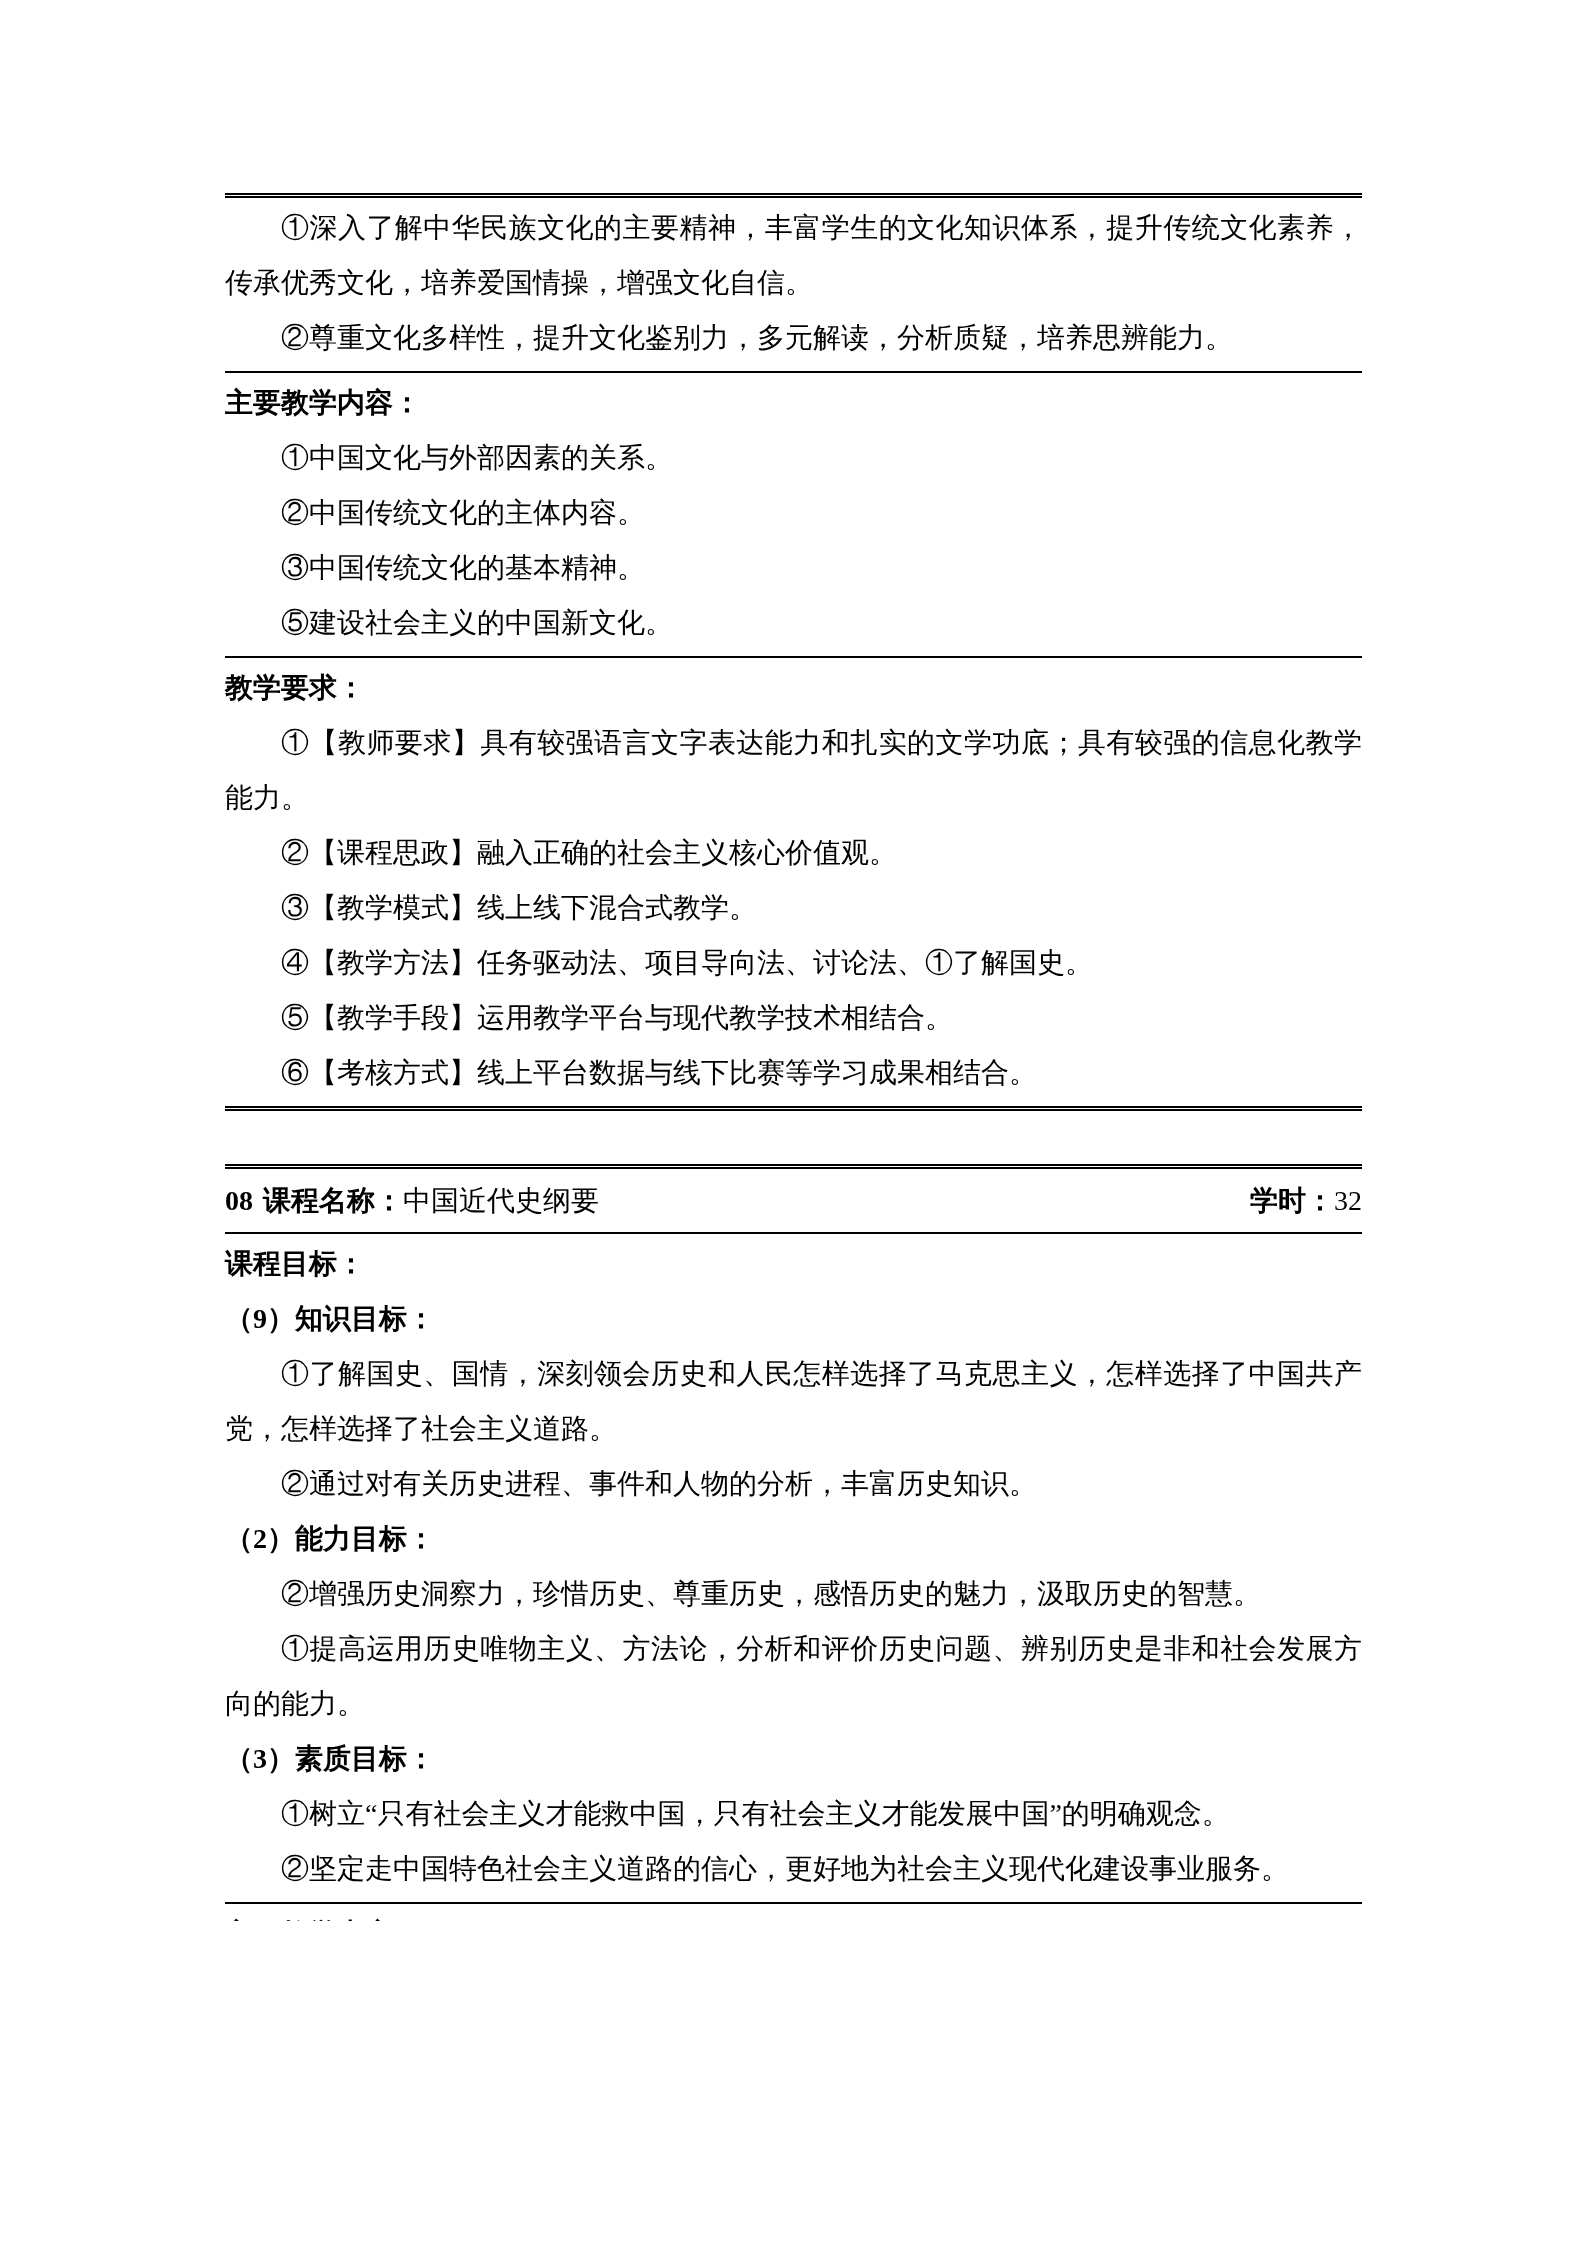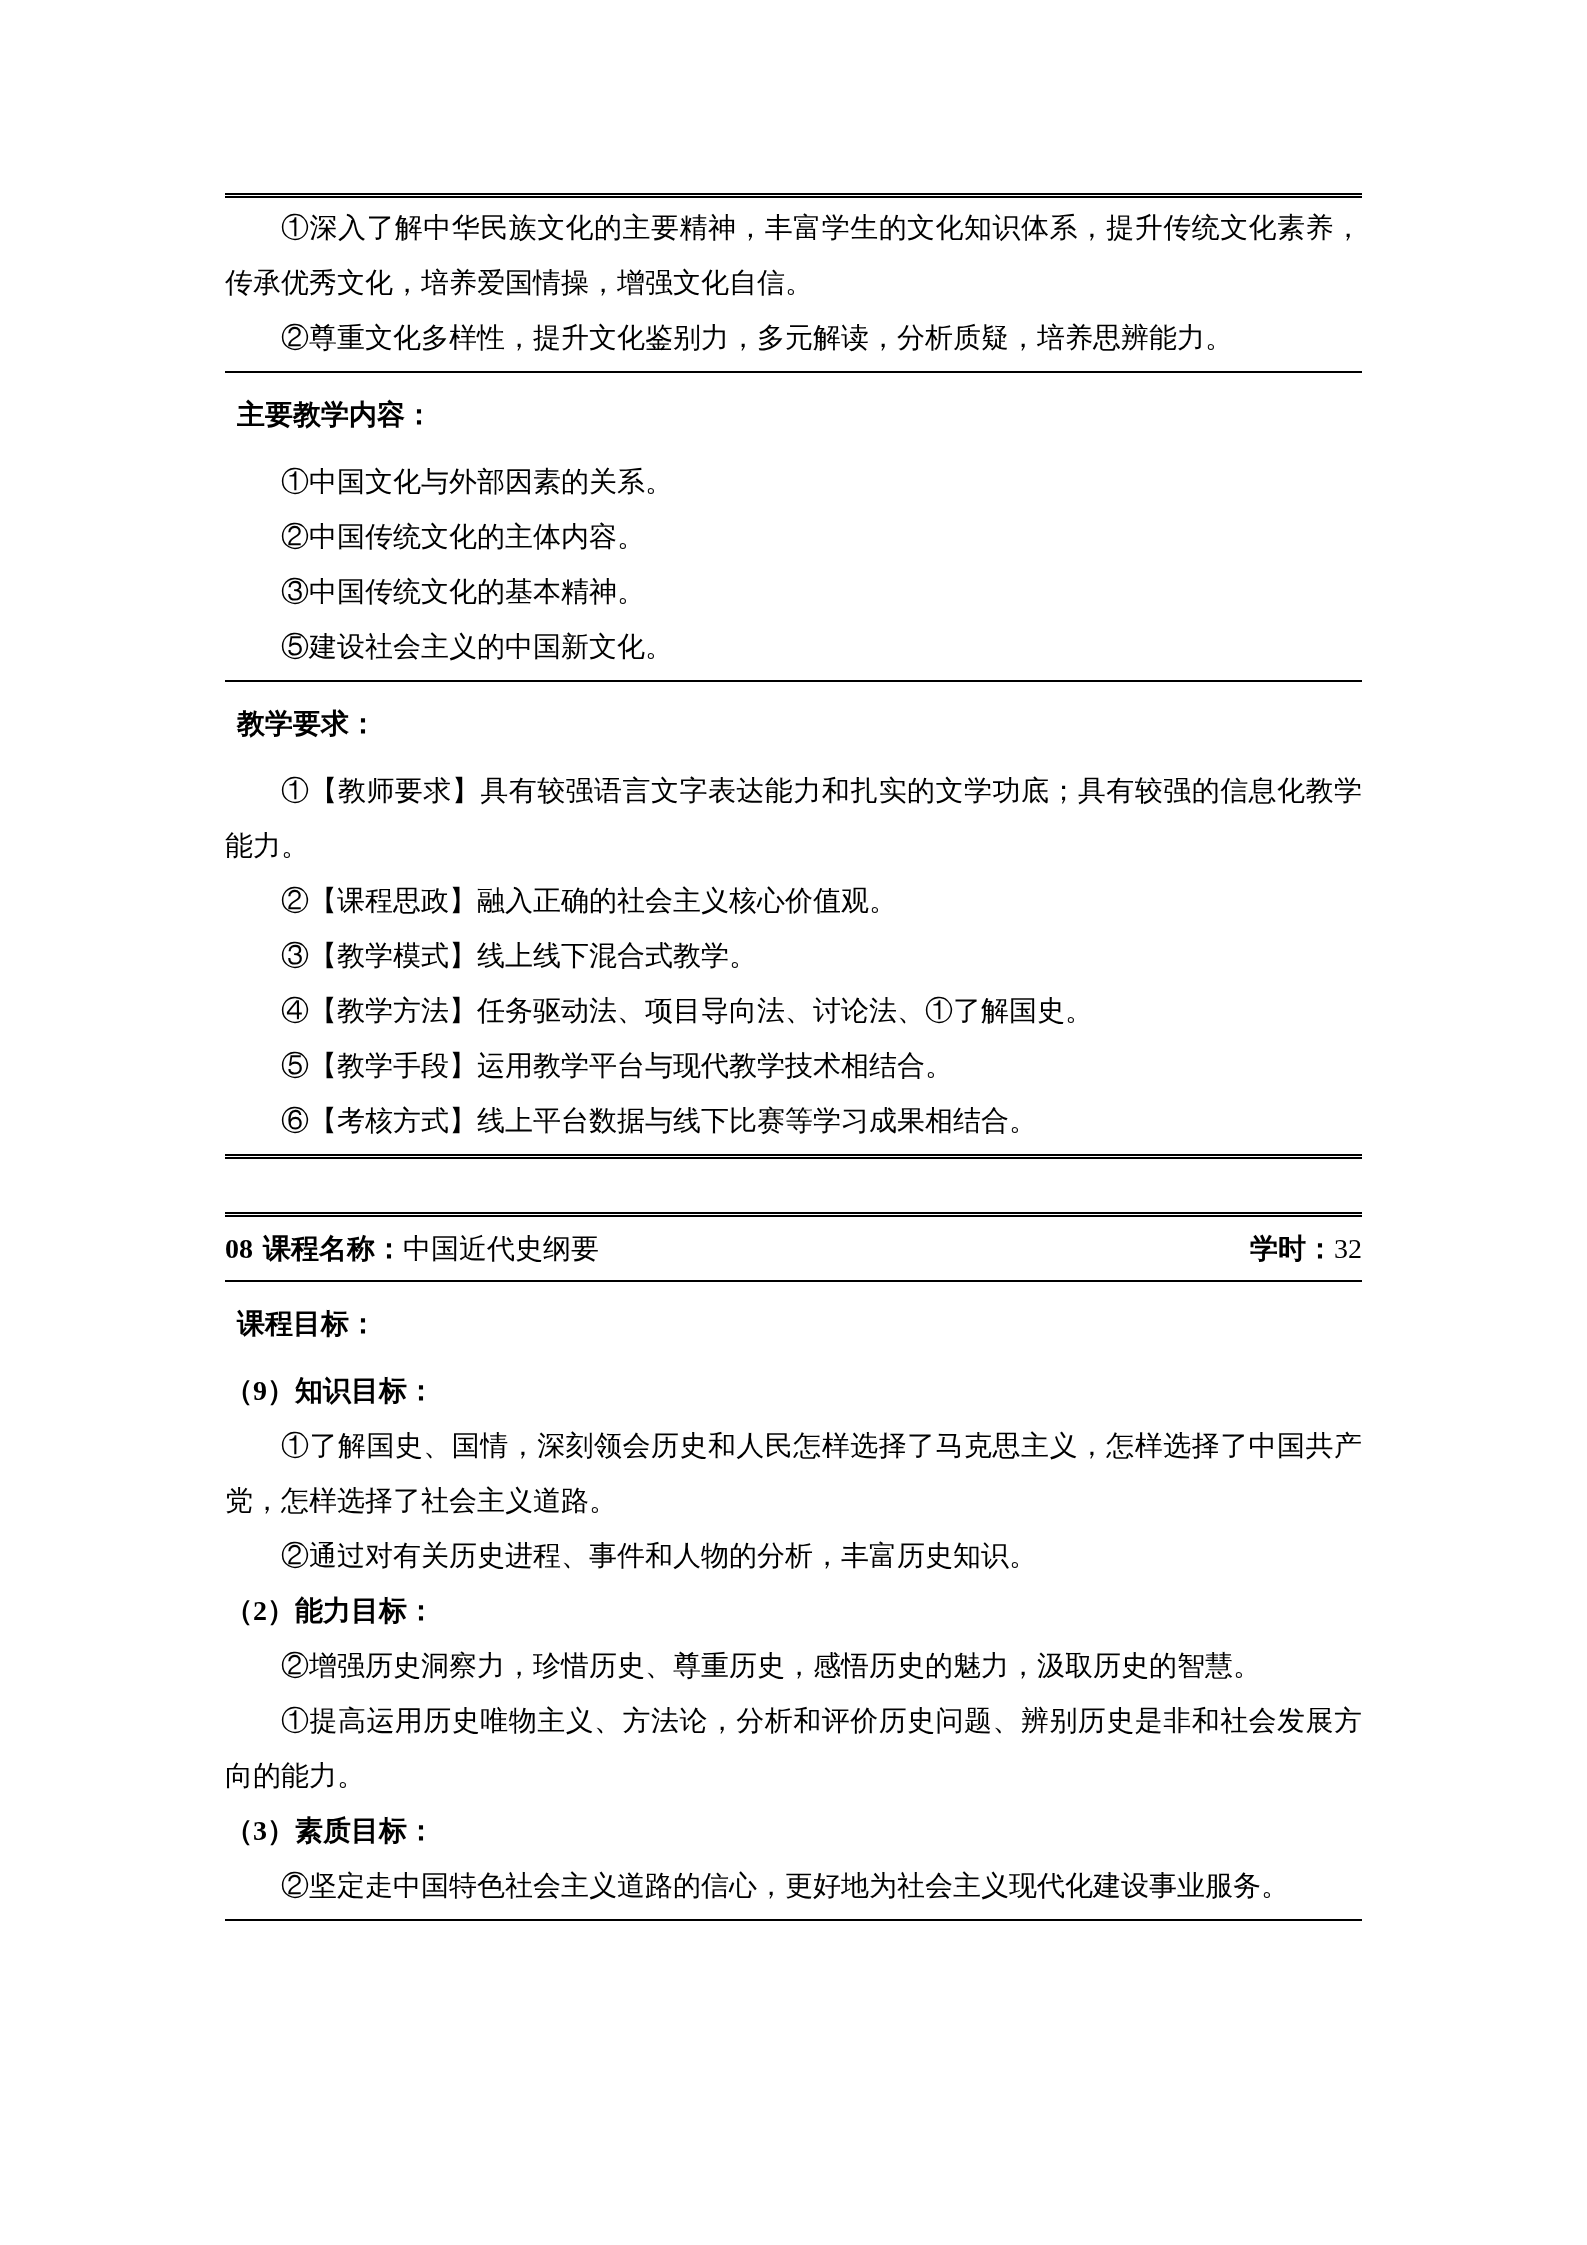--- a/index.html
+++ b/index.html
@@ -13,21 +13,21 @@
   }
   .doc{
     position:absolute;left:225px;top:193px;width:1137px;
     font-size:28px;line-height:55px;
   }
   .tbl{border-top:5px double #000;border-bottom:5px double #000;}
   .tbl2{margin-top:53px;}
   .row{border-bottom:2px solid #000;padding:2px 0 6px 0;}
   .row:last-child{border-bottom:none;}
   .p{margin:0;text-indent:2em;text-align:justify;}
-  .h{margin:12px;font-weight:700;}
+  .h{margin:0;font-weight:700;}
   .sub{margin:0;font-weight:700;}
   .title-row{display:flex;justify-content:space-between;align-items:flex-end;padding:4px 0;}
   .b{font-weight:700;}
   .num{margin-right:10px;}
   .page-number{
     position:absolute;top:2080px;right:209px;
     font-size:27px;line-height:30px;
     font-family:"Liberation Serif","DejaVu Serif",serif;
   }
 </style>
@@ -74,20 +74,21 @@
 
       <div class="row">
         <p class="h">课程目标：</p>
         <p class="sub">（9）知识目标：</p>
         <p class="p">①了解国史、国情，深刻领会历史和人民怎样选择了马克思主义，怎样选择了中国共产党，怎样选择了社会主义道路。</p>
         <p class="p">②通过对有关历史进程、事件和人物的分析，丰富历史知识。</p>
         <p class="sub">（2）能力目标：</p>
         <p class="p">②增强历史洞察力，珍惜历史、尊重历史，感悟历史的魅力，汲取历史的智慧。</p>
         <p class="p">①提高运用历史唯物主义、方法论，分析和评价历史问题、辨别历史是非和社会发展方向的能力。</p>
         <p class="sub">（3）素质目标：</p>
+        <p class="p">①树立“只有社会主义才能救中国，只有社会主义才能发展中国”的明确观念。</p>
         <p class="p">②坚定走中国特色社会主义道路的信心，更好地为社会主义现代化建设事业服务。</p>
       </div>
 
       <div class="row">
         <p class="h">主要教学内容：</p>
       </div>
     </section>
 
   </div>
 

